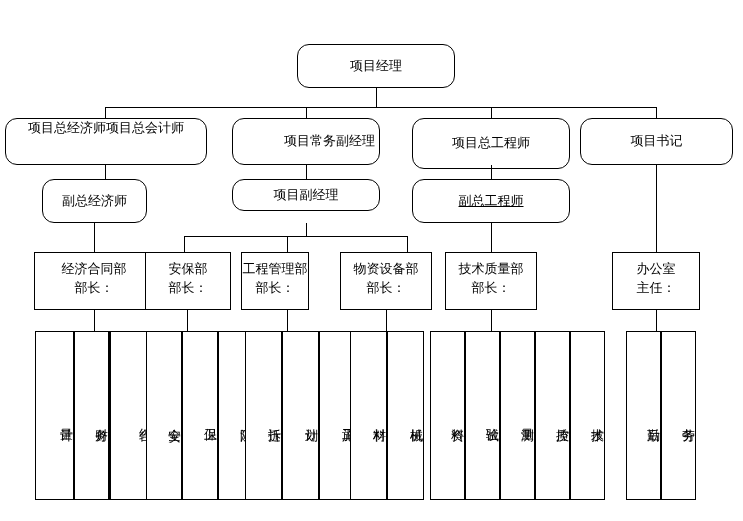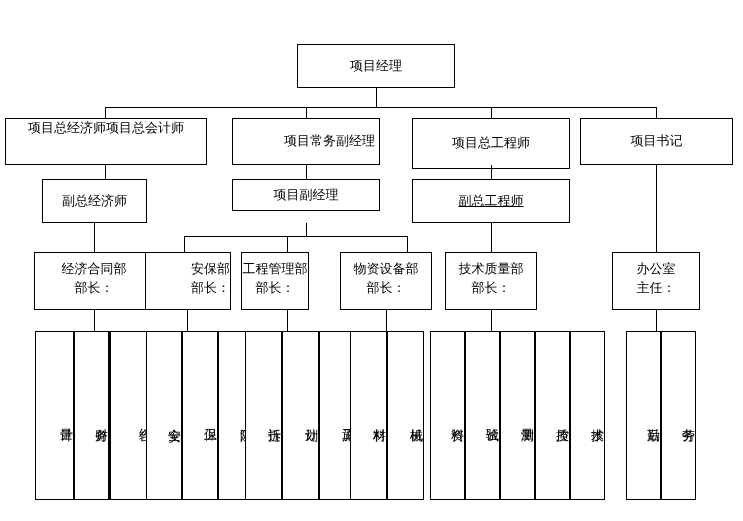--- a/index.html
+++ b/index.html
@@ -36,21 +36,21 @@
     font-size: 13px;
     line-height: 1.45;
     text-align: center;
     display: flex;
     flex-direction: column;
     align-items: center;
     justify-content: flex-start;
     padding-top: 7px;
     white-space: pre;
   }
-  .node.center-v { justify-content: center; padding-top: 0; }
+  .node.center-v { justify-content: center; padding-top: 0; border-radius: 12px; }
   .node .line2 { display: block; }
   .node.dual {
     flex-direction: row;
     justify-content: center;
     align-items: flex-start;
   }
   
   .vnode {
     position: absolute;
     box-sizing: border-box;
@@ -143,21 +143,21 @@
   <div class="vline" style="left:287px; top:236px; height:16px;"></div>
   <div class="vline" style="left:407px; top:236px; height:16px;"></div>
 
   <div class="vline" style="left:491px; top:223px; height:29px;"></div>
 
   <div class="node" style="left:34px; top:252px; width:120px; height:58px;">
     <span>经济合同部</span>
     <span class="line2">部长：</span>
   </div>
 
-  <div class="node" style="left:145px; top:252px; width:86px; height:58px;align-items:flex-end;">
+  <div class="node" style="left:145px; top:252px; width:86px; height:58px;">
     <span>安保部</span>
     <span class="line2">部长：</span>
   </div>
 
   <div class="node" style="left:241px; top:252px; width:68px; height:58px;">
     <span>工程管理部</span>
     <span class="line2">部长：</span>
   </div>
 
   <div class="node" style="left:340px; top:252px; width:92px; height:58px;">

